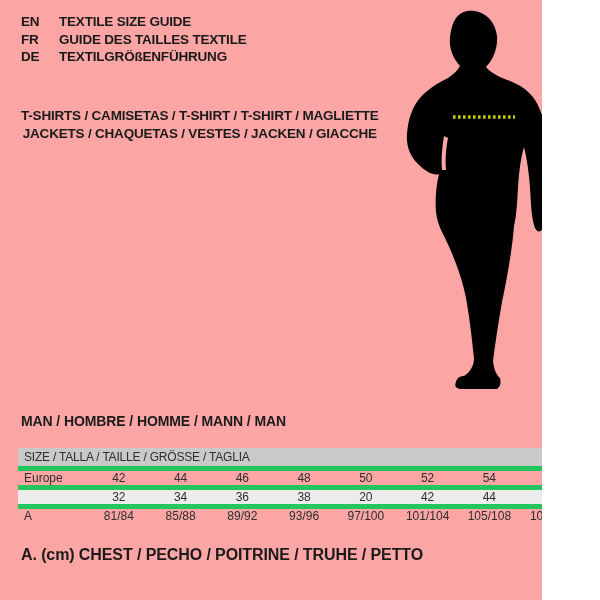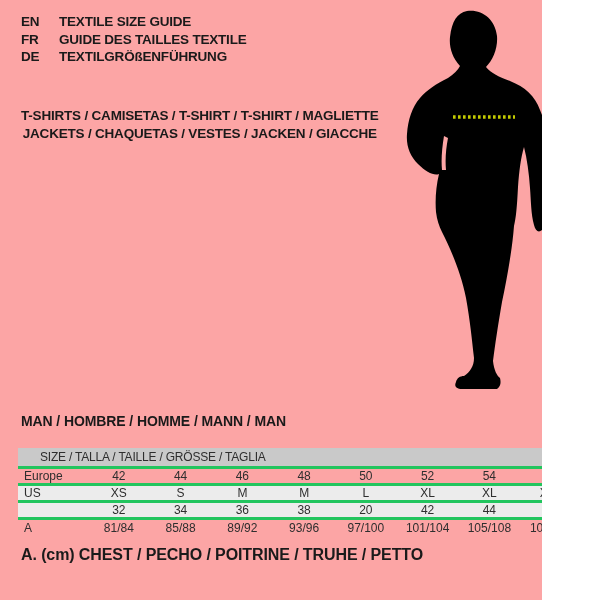--- a/index.html
+++ b/index.html
@@ -80,38 +80,38 @@
     position: absolute;
     left: 18px;
     top: 448px;
     width: 564px;
   }
   .table-header-bar {
     height: 18px;
     background: #c9c9c9;
     display: flex;
     align-items: center;
-    padding-left: 22px;
+    padding-left: 6px;
     font-size: 12px;
     color: #2e2e2e;
     letter-spacing: -0.2px;
   }
   table.size-table {
     width: 100%;
     border-collapse: collapse;
     table-layout: fixed;
     font-size: 12px;
     color: #2e2e2e;
   }
   table.size-table td {
     height: 17px;
     padding: 0;
     text-align: center;
     vertical-align: middle;
-    border-top: 3px solid #22c55e;
+    border-top: 5px solid #22c55e;
   }
   table.size-table td.row-label {
     text-align: left;
     padding-left: 6px;
   }
   table.size-table col.label-col { width: 70px; }
   tr.shaded td { background: #ececec; }
 
   
   .footnote {
@@ -220,31 +220,20 @@
           <td>42</td>
           <td>44</td>
           <td>46</td>
           <td>48</td>
           <td>50</td>
           <td>52</td>
           <td>54</td>
           <td>56</td>
         </tr>
         <tr class="shaded">
-          <td class="row-label">US</td>
-          <td>XS</td>
-          <td>S</td>
-          <td>M</td>
-          <td>M</td>
-          <td>L</td>
-          <td>XL</td>
-          <td>XL</td>
-          <td>XXL</td>
-        </tr>
-        <tr class="shaded">
           <td class="row-label"></td>
           <td>32</td>
           <td>34</td>
           <td>36</td>
           <td>38</td>
           <td>20</td>
           <td>42</td>
           <td>44</td>
           <td>46</td>
         </tr>

